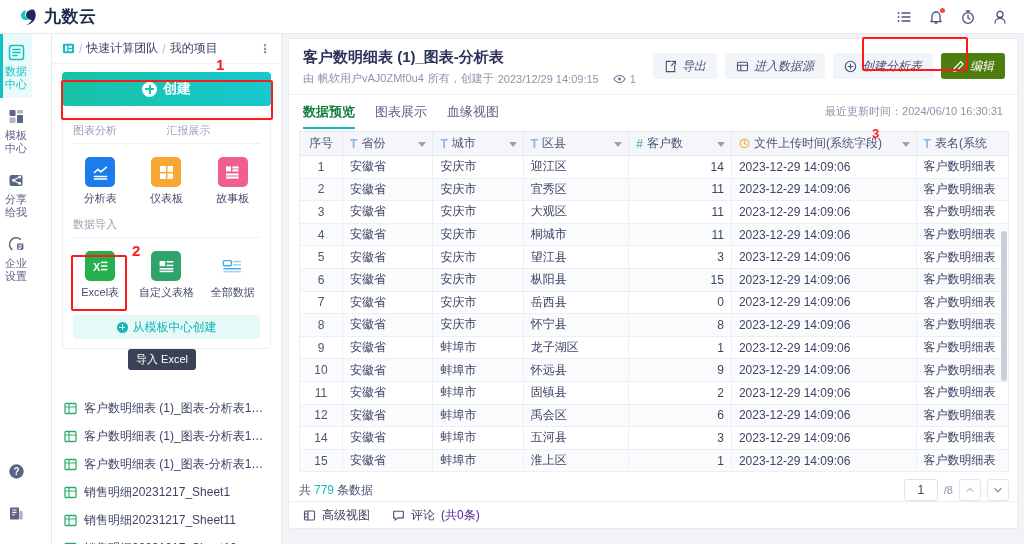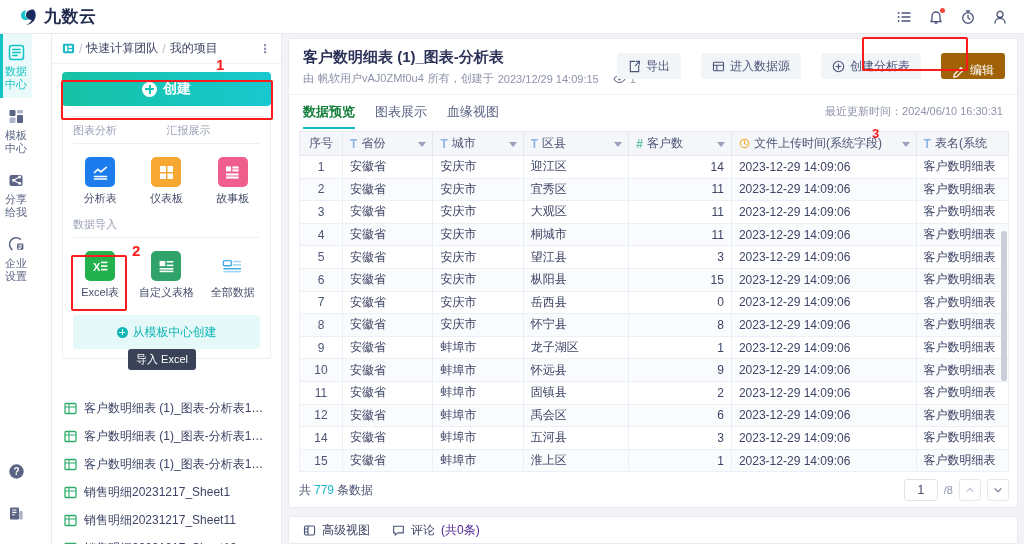--- a/index.html
+++ b/index.html
@@ -97,21 +97,21 @@
 
   .hl-box { position: absolute; border: 2px solid #fc1b1b; border-radius: 2px; pointer-events: none; }
   .hl-num { position: absolute; color: #fc1b1b; font-size: 15px; font-weight: bold; font-family: "Liberation Sans", sans-serif; }
 
   .tooltip {
     position: absolute; background: #3a4258; color: #fff; font-size: 11px;
     padding: 3px 8px; border-radius: 3px; white-space: nowrap;
   }
 
   .tmpl-band {
-    margin: 6px 10px 9px; height: 34px; background: #e6f9f9; border-radius: 3px;
+    margin: 6px 10px 9px; height: 24px; background: #e6f9f9; border-radius: 3px;
     display: flex; align-items: center; justify-content: center; gap: 5px;
     color: #13b6b6; font-size: 12px; cursor: pointer;
   }
   .plus-sm {
     width: 11px; height: 11px; border-radius: 50%; background: #13b6b6; position: relative; flex: none;
   }
   .plus-sm::before, .plus-sm::after { content: ""; position: absolute; background: #e6f9f9; }
   .plus-sm::before { left: 2.5px; right: 2.5px; top: 5px; height: 1.5px; }
   .plus-sm::after { top: 2.5px; bottom: 2.5px; left: 5px; width: 1.5px; }
 
@@ -131,27 +131,27 @@
   .main { position: absolute; left: 282px; top: 34px; right: 0; bottom: 0; background: #f2f3f7; }
   .doc {
     position: absolute; left: 6px; top: 4px; right: 6px; bottom: 36px;
     background: #fff; border-radius: 3px; border: 1px solid #e9ebf1;
   }
   .doc-head { padding: 9px 14px 8px; position: relative; }
   .doc-title { font-size: 15px; font-weight: bold; color: #2b3157; }
   .doc-sub { margin-top: 4px; font-size: 11px; color: #8d93a9; display: flex; align-items: center; gap: 4px; }
   .doc-sub .eye { margin-left: 10px; display: inline-flex; align-items: center; gap: 4px; }
 
-  .head-actions { position: absolute; right: 12px; top: 14px; display: flex; gap: 20px; align-items: center; }
+  .head-actions { position: absolute; right: 12px; top: 14px; display: flex; gap: 8px; align-items: center; font-style: italic; }
   .btn {
     height: 26px; padding: 0 11px; border-radius: 3px; font-size: 12px;
     display: flex; align-items: center; gap: 5px; cursor: pointer;
   }
   .btn-plain { background: #f2f5f8; color: #4a5378; }
-  .btn-primary { background: #a16207; color: #fff; align-items: flex-end; }
+  .btn-primary { background: #4d7c0f; color: #fff; }
 
   .tabs {
     border-top: 1px solid #eef0f4; height: 34px; padding: 0 14px;
     display: flex; align-items: center; gap: 20px; position: relative;
   }
   .tab { font-size: 13px; color: #5b6485; cursor: pointer; height: 34px; display: flex; align-items: center; position: relative; }
   .tab.active { color: #15803d; font-weight: bold; }
   .tab.active::after {
     content: ""; position: absolute; left: 0; right: 0; bottom: 0; height: 2px; background: #17b9c4;
   }
@@ -193,21 +193,21 @@
     text-align: center; font-size: 12px; color: #3d4465; background: #fff;
     font-family: "Liberation Sans", sans-serif;
   }
   .pg-total { font-size: 11px; color: #8d93a9; }
   .pg-btn {
     width: 22px; height: 22px; border: 1px solid #e4e7ef; border-radius: 3px; background: #fff;
     display: flex; align-items: center; justify-content: center; cursor: pointer;
   }
 
   .bottombar {
-    position: absolute; left: 6px; right: 6px; bottom: 0; height: 28px;
+    position: absolute; left: 6px; right: 6px; bottom: 15px; height: 28px;
     background: #fff; border: 1px solid #e9ebf1; border-radius: 3px;
     display: flex; align-items: center; gap: 22px; padding: 0 14px;
     font-size: 12px; color: #3d4465;
   }
   .bb-item { display: flex; align-items: center; gap: 6px; cursor: pointer; }
   .bb-dim { color: #4c1d95; }
 
   .vscroll {
     position: absolute; right: 2px; top: 100px; width: 6px; height: 150px;
     background: #c9ced9; border-radius: 3px;

